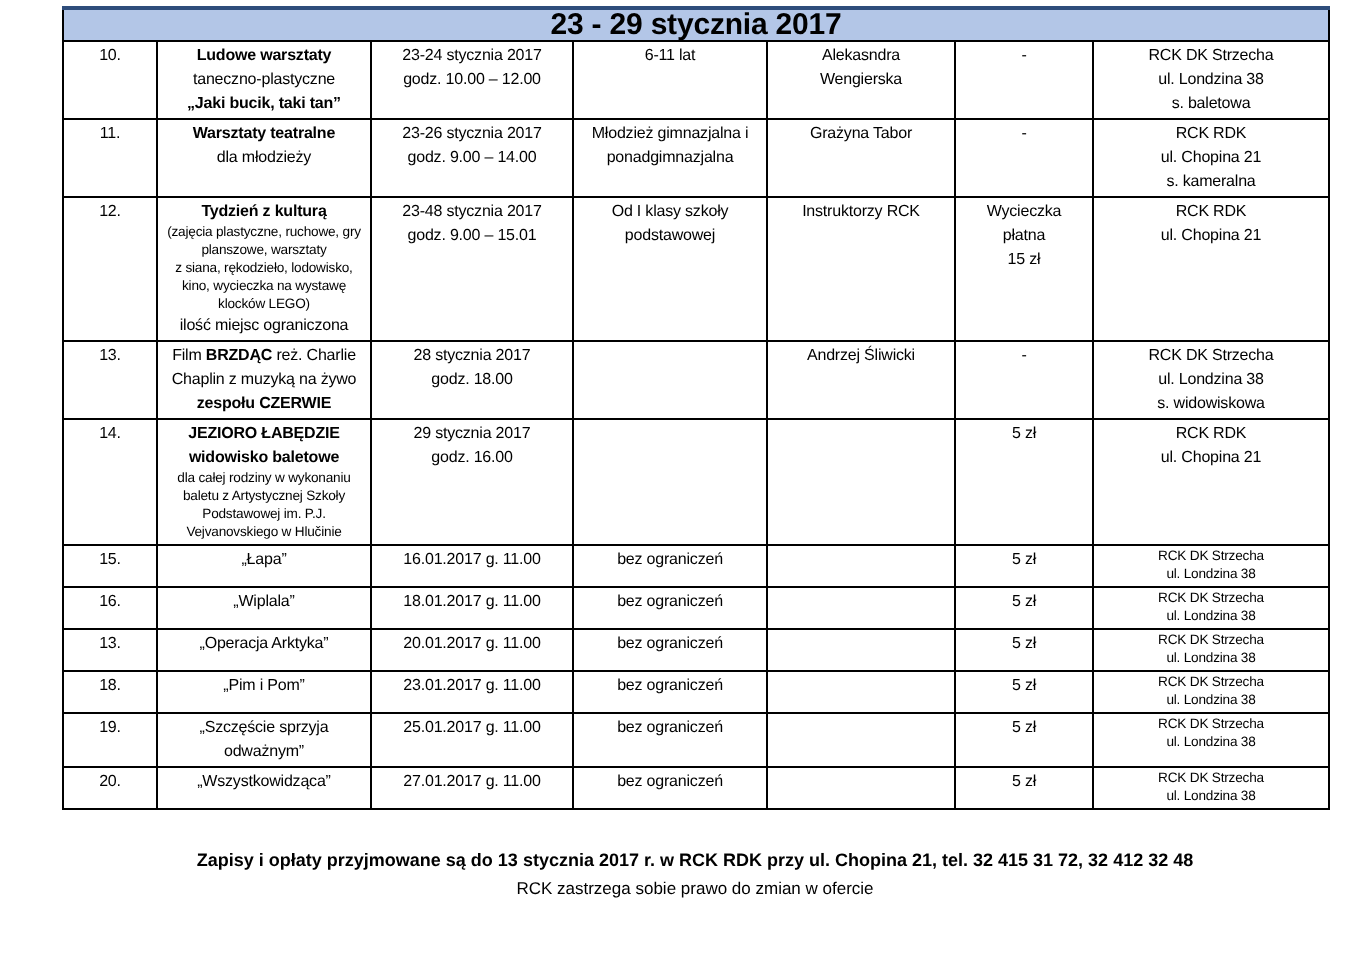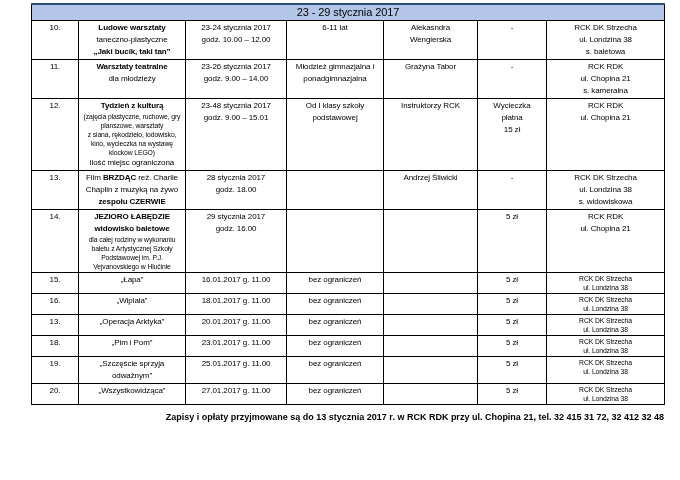--- a/index.html
+++ b/index.html
@@ -17,28 +17,28 @@
   .page{padding:3px 16px 0 31px;}
   table{border-collapse:collapse;width:633px;table-layout:fixed;}
   td{
     border:1px solid var(--border);
     padding:1px 2px;text-align:center;vertical-align:top;
     font-size:8px;line-height:12px;letter-spacing:-0.1px;
     overflow:hidden;
   }
   tr.band td{
     background:var(--band-fill);
-    font-weight:normal;font-size:11px;line-height:13px;
+    font-weight:bold;font-size:15px;line-height:13px;
   }
   tr.band-week td{border-top:2px solid var(--band-line);border-bottom:1px solid var(--border);}
   tr.band-section td{border-top:2px solid var(--band-line);border-bottom:2px solid var(--band-line);}
   .ln{min-height:4px;}
   .seg-b{font-weight:bold;}
   .ln-sm{font-size:6.8px;line-height:9px;letter-spacing:-0.1px;}
-  .footer{width:633px;margin-top:6px;text-align:right;}
+  .footer{width:633px;margin-top:19px;text-align:center;}
   .footer-line1{font-size:9px;font-weight:bold;line-height:13px;}
   .footer-line2{font-size:8.5px;line-height:13px;margin-top:1px;}
 </style>
 </head>
 <body>
 
 <div class="page">
   <table>
     <colgroup id="cols">
         <col style="width: 47px;">
@@ -303,14 +303,15 @@
           </td>
           <td>
             <div class="ln ln-sm"><span class="ln-sm">RCK DK Strzecha</span></div>
             <div class="ln ln-sm"><span class="ln-sm">ul. Londzina 38</span></div>
           </td>
         </tr>
       </tbody>
   </table>
   <div class="footer">
     <div class="footer-line1">Zapisy i opłaty przyjmowane są do 13 stycznia 2017 r. w RCK RDK przy ul. Chopina 21, tel. 32 415 31 72, 32 412 32 48</div>
+    <div class="footer-line2">RCK zastrzega sobie prawo do zmian w ofercie</div>
   </div>
 </div>
 
 </body></html>

